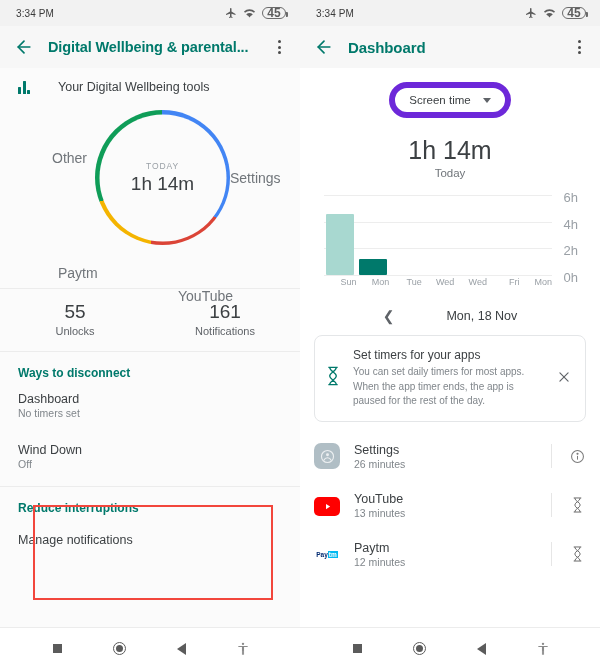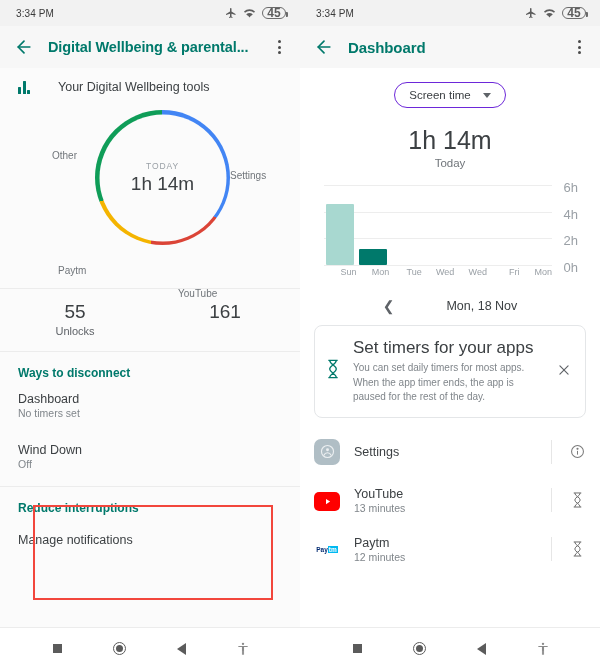--- a/index.html
+++ b/index.html
@@ -55,21 +55,21 @@
   .donut{
     position:absolute; left:95px; top:12px; width:135px; height:135px; border-radius:50%;
   }
   .donut-in{
     position:absolute; left:50%; top:50%; transform:translate(-50%,-50%);
     width:127px; height:127px; border-radius:50%; background:#fbfbfb;
     display:flex; flex-direction:column; align-items:center; justify-content:center;
   }
   .donut-today{ font-size:8.5px; letter-spacing:.9px; color:#9aa0a6; margin-bottom:2px;}
   .donut-total{ font-size:19px; color:#3c4043; }
-  .dlabel{ position:absolute; font-size:10px; color:#70757a;}
+  .dlabel{ position:absolute; font-size:14px; color:#70757a;}
   .dl-other{ left:52px; top:52px;}
   .dl-settings{ left:230px; top:72px;}
   .dl-paytm{ left:58px; top:167px;}
   .dl-youtube{ left:178px; top:190px;}
 
   .stats{ display:flex; border-top:1px solid #ececec; }
   .stat{ flex:1; text-align:center; padding:12px 0 14px; }
   .stat .num{ font-size:19px; color:#3c4043; line-height:1.15;}
   .stat .cap{ font-size:11px; color:#5f6368; margin-top:2px;}
 
@@ -82,21 +82,21 @@
 
   .redbox{
     position:absolute; left:33px; top:437px; width:240px; height:95px;
     border:2px solid #f2463c; pointer-events:none;
   }
 
   
   .body-r{ background:#ffffff; height:601px; position:relative;}
   .pill-wrap{ display:flex; justify-content:center; padding:14px 0 8px;}
   .pill{
-    border:1px solid #6d28d9; border-radius:20px; padding:6px 14px;
+    border:6px solid #6d28d9; border-radius:20px; padding:6px 14px;
     display:flex; align-items:center; gap:12px; font-size:11.5px; color:#3c4043;
     cursor:pointer; background:#fff;
   }
   .caret{ width:0;height:0;border-left:4.5px solid transparent;border-right:4.5px solid transparent;
     border-top:5px solid #5f6368;}
 
   .big-total{ text-align:center; font-size:25px; color:#3c4043; margin-top:10px;}
   .big-sub{ text-align:center; font-size:11.5px; color:#70757a; margin-top:2px;}
 
   .chart{ position:relative; margin:16px 22px 0 24px; height:80px;}
@@ -111,21 +111,21 @@
   .datenav{ display:flex; align-items:center; justify-content:center; gap:52px; margin-top:34px;}
   .datenav .chev{ font-size:14px; color:#5f6368; cursor:pointer; line-height:1;}
   .datenav .dt{ font-size:12.5px; color:#3c4043;}
 
   .card{
     margin:12px 14px 0; border:1px solid #e4e6e8; border-radius:8px;
     display:flex; align-items:center; gap:12px; padding:12px 12px 12px 10px;
   }
   .hourglass{ flex:0 0 auto; }
   .card .txt{ flex:1; }
-  .card .ct{ font-size:17px; color:#3c4043; margin-bottom:3px;}
+  .card .ct{ font-size:12px; color:#3c4043; margin-bottom:3px;}
   .card .cd{ font-size:10px; color:#80868b; line-height:1.45;}
   .xclose{ width:16px; height:16px; color:#5f6368; cursor:pointer; flex:0 0 auto;}
 
   .applist{ margin-top:10px; }
   .approw{ display:flex; align-items:center; padding:11px 14px 11px 14px; cursor:pointer;}
   .appicon{ width:26px; height:26px; flex:0 0 auto; margin-right:14px; position:relative;}
   .appicon.settings{ background:#b0bec5; border-radius:7px; display:flex; align-items:center; justify-content:center;}
   .appicon.youtube{ background:#ff0000; border-radius:5px; display:flex; align-items:center; justify-content:center; width:26px; height:19px; margin-top:3px;}
   .appicon.paytm{ background:#ffffff; border-radius:5px; display:flex; align-items:center; justify-content:center; font-size:7px; font-weight:bold;}
   .approw .meta{ flex:1; }
@@ -215,20 +215,21 @@
         <div class="dlabel dl-youtube">YouTube</div>
       </div>
 
       <div class="stats">
         <div class="stat">
           <div class="num">55</div>
           <div class="cap">Unlocks</div>
         </div>
         <div class="stat">
           <div class="num">161</div>
+          <div class="cap">Notifications</div>
         </div>
       </div>
 
       <div class="section">
         <div class="sec-head">Ways to disconnect</div>
         <div class="row-item">
           <div class="t">Dashboard</div>
           <div class="s">No timers set</div>
         </div>
         <div class="row-item" style="padding-top:16px">
@@ -386,20 +387,21 @@
         <div class="approw">
           <span class="appicon settings">
             <svg width="17" height="17" viewBox="0 0 24 24" fill="none" stroke="#eceff1" stroke-width="1.6">
                 <circle cx="12" cy="12" r="8.5"></circle>
                 <circle cx="12" cy="9.6" r="2.1" fill="#eceff1" stroke="none"></circle>
                 <path d="M6.9 17.2c1-2.3 2.9-3.4 5.1-3.4s4.1 1.1 5.1 3.4"></path>
               </svg>
           </span>
           <span class="meta">
             <span class="an" style="display:block">Settings</span>
+            <span class="at" style="display:block">26 minutes</span>
           </span>
           <span class="divline"></span>
           <span class="trail">
             <svg width="15" height="15" viewBox="0 0 24 24" fill="none" stroke="#7b7b7b" stroke-width="1.7">
                 <circle cx="12" cy="12" r="9.5"></circle>
                 <line x1="12" y1="11" x2="12" y2="17"></line>
                 <circle cx="12" cy="7.6" r="0.9" fill="#7b7b7b"></circle>
               </svg>
           </span>
         </div>

